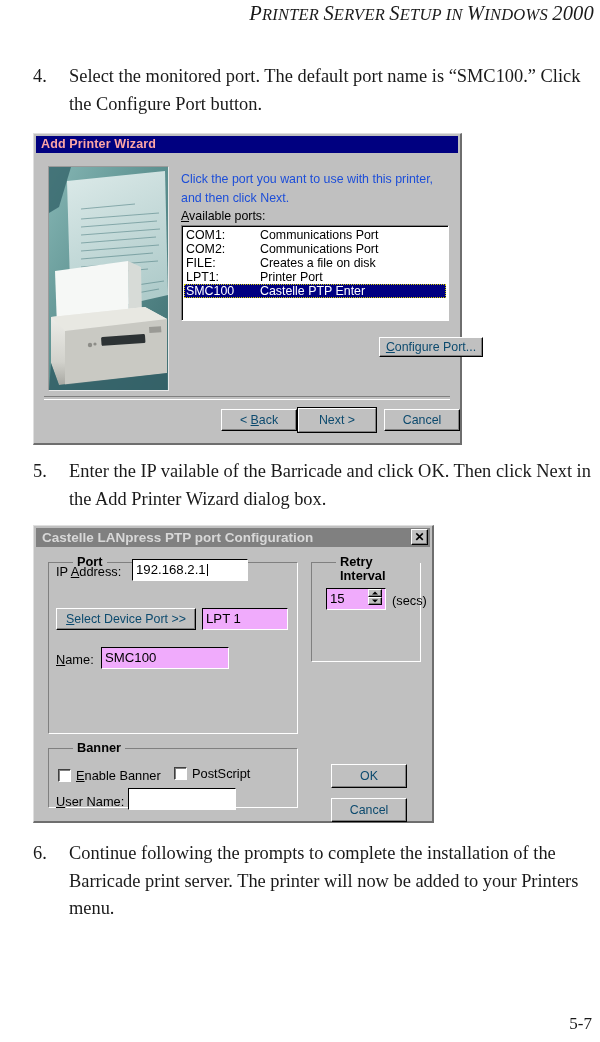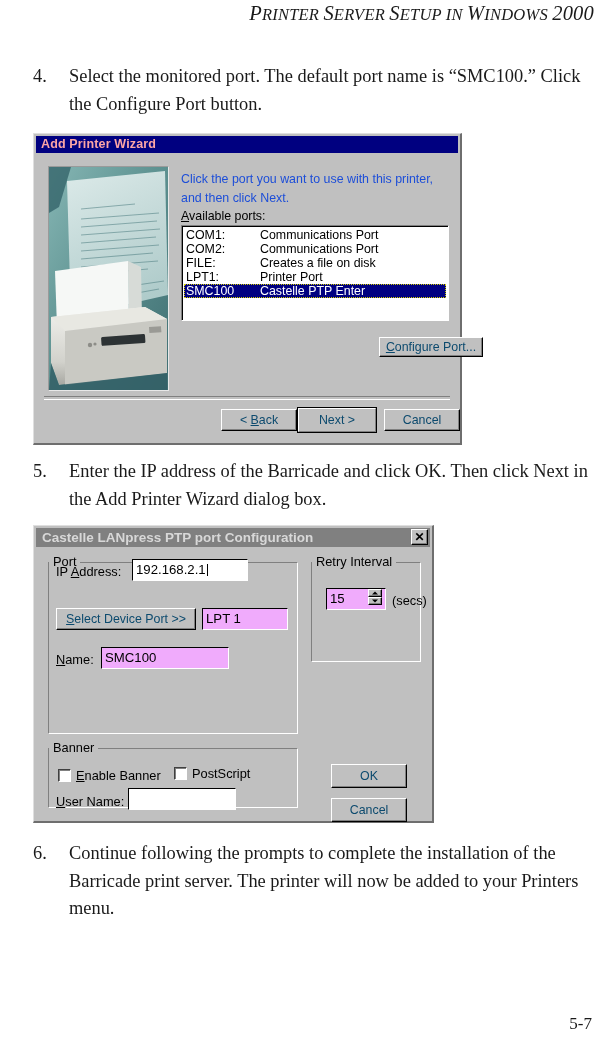--- a/index.html
+++ b/index.html
@@ -253,26 +253,27 @@
     position: absolute;
     box-sizing: border-box;
     border-top: 1px solid #808080;
     border-left: 1px solid #808080;
     border-right: 1px solid #ffffff;
     border-bottom: 1px solid #ffffff;
   }
   .group > .glabel {
     position: absolute;
     top: -8px;
-    left: 0;
+    left: 24px;
     background: #c0c0c0;
     padding: 0 4px;
     font-size: 12.8px;
     line-height: 14px;
     color: #000;
+    font-weight: bold;
   }
 
   #grp-port     { left: 14px; top: 36px; width: 250px; height: 172px; }
   #grp-retry    { left: 277px; top: 36px; width: 110px; height: 100px; }
   #grp-banner   { left: 14px; top: 222px; width: 250px; height: 60px; }
 
   .lbl {
     position: absolute;
     font-size: 12.8px;
     line-height: 15px;
@@ -475,21 +476,21 @@
 
   <div class="btn default" id="btn-next">
       <span class="inner">Next &gt;</span>
     </div>
 
   <div class="btn" id="btn-cancel">Cancel</div>
 </div>
 
 <div class="step" id="step5">
   <div class="step-num">5.</div>
-  <div class="step-body">Enter the IP address of the Barricade and click OK. Then click Next in the Add Printer Wizard dialog box.</div>
+  <div class="step-body">Enter the IP vailable of the Barricade and click OK. Then click Next in the Add Printer Wizard dialog box.</div>
 </div>
 
 <div class="win" id="dlg-castelle">
 
   <div class="titlebar2">
     <span>Castelle LANpress PTP port  Configuration</span>
   </div>
   <div id="btn-close-castelle">✕</div>
 
   <div class="group" id="grp-port">

